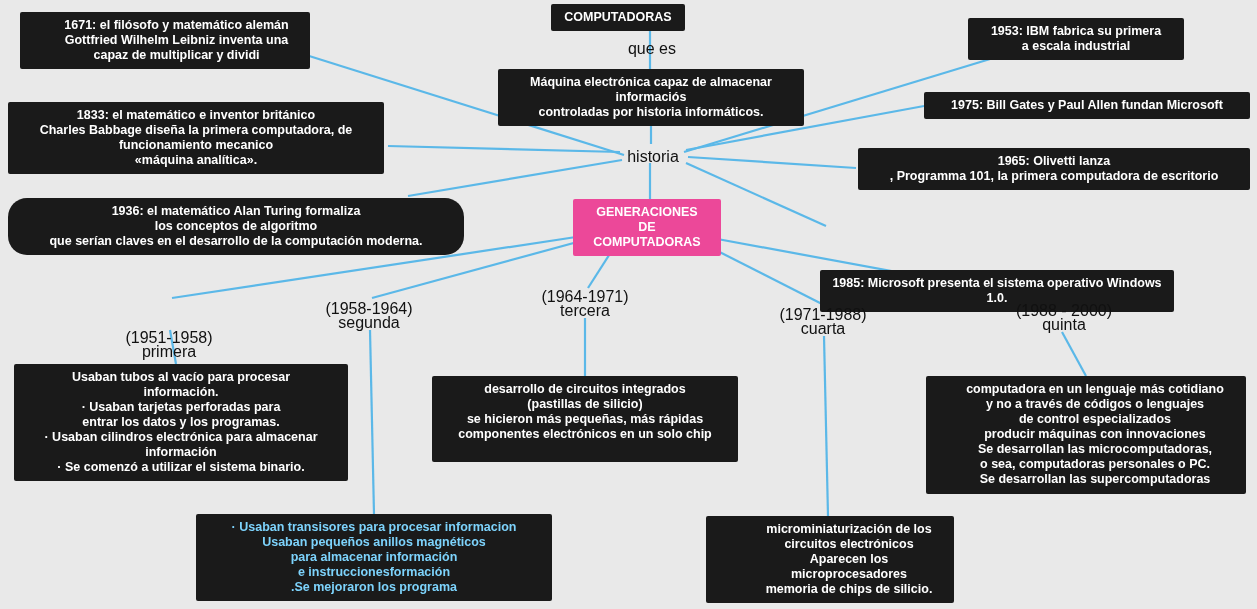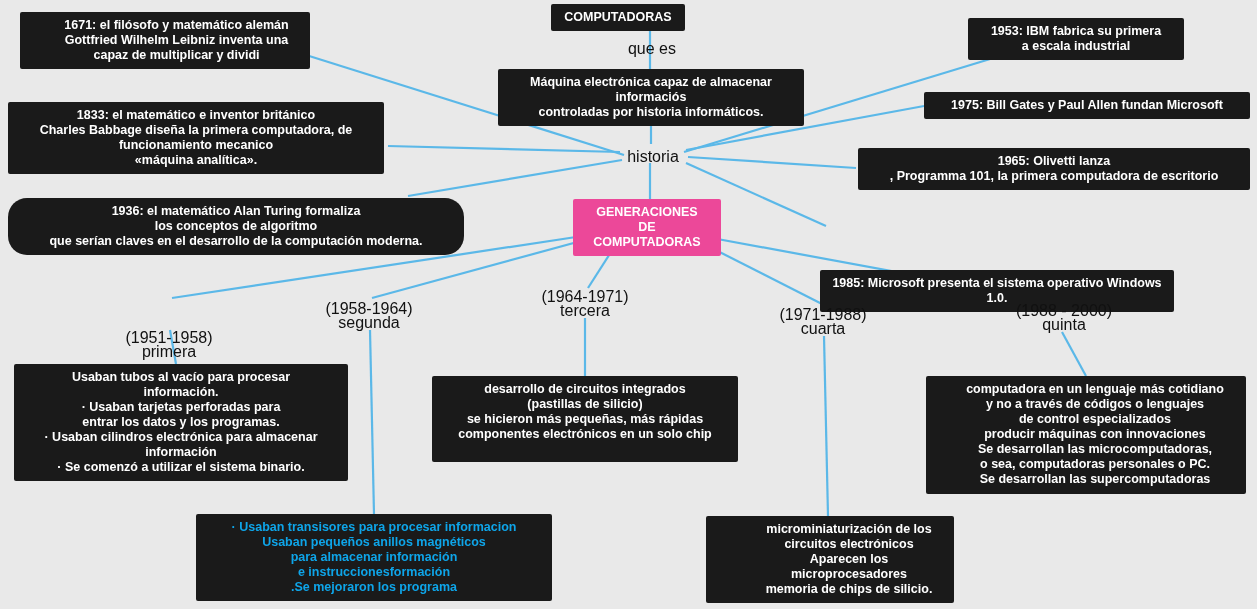--- a/index.html
+++ b/index.html
@@ -99,21 +99,21 @@
       <div class="node" style="left: 820px; top: 226px; width: 354px; min-height: 24px; background: rgb(26, 26, 26); color: rgb(255, 255, 255); margin-top: 44px;">1985: Microsoft presenta el sistema operativo Windows 1.0.</div>
       <div class="node" style="left: 573px; top: 199px; width: 148px; min-height: 38px; background: #ec4899; color: rgb(255, 255, 255);">GENERACIONES
 DE COMPUTADORAS</div>
       <div class="node" style="left: 14px; top: 364px; width: 334px; min-height: 112px; background: rgb(26, 26, 26); color: rgb(255, 255, 255);">Usaban tubos al vacío para procesar
 información.
 · Usaban tarjetas perforadas para
 entrar los datos y los programas.
 · Usaban cilindros electrónica para almacenar
 información
 · Se comenzó a utilizar el sistema binario.</div>
-      <div class="node" style="left: 196px; top: 514px; width: 356px; min-height: 86px; background: rgb(26, 26, 26); color: #0ea5e9;">· Usaban transisores para procesar informacion
+      <div class="node" style="left: 196px; top: 514px; width: 356px; min-height: 86px; background: rgb(26, 26, 26); color: #7dd3fc;">· Usaban transisores para procesar informacion
 Usaban pequeños anillos magnéticos
 para almacenar información
 e instruccionesformación
 .Se mejoraron los programa</div>
       <div class="node" style="left: 432px; top: 376px; width: 306px; min-height: 86px; background: rgb(26, 26, 26); color: rgb(255, 255, 255);">desarrollo de circuitos integrados
 (pastillas de silicio)
 se hicieron más pequeñas, más rápidas
 componentes electrónicos en un solo chip</div>
       <div class="node" style="left: 706px; top: 516px; width: 248px; min-height: 72px; background: rgb(26, 26, 26); color: rgb(255, 255, 255); padding-left: 48px;">microminiaturización de los
 circuitos electrónicos

